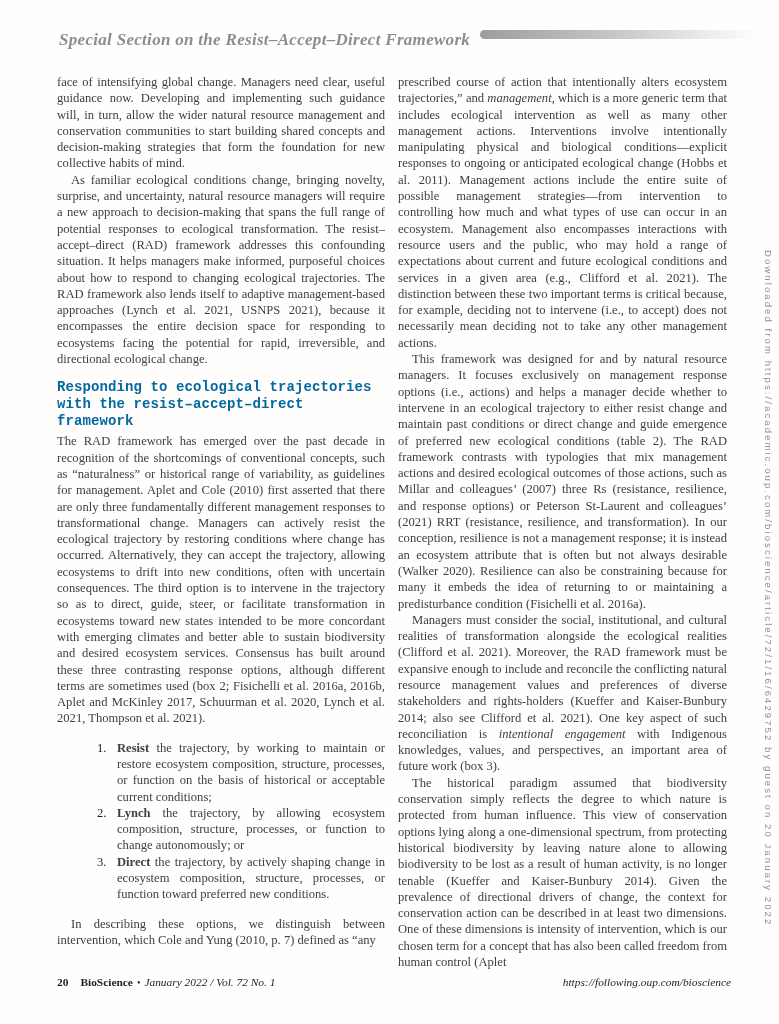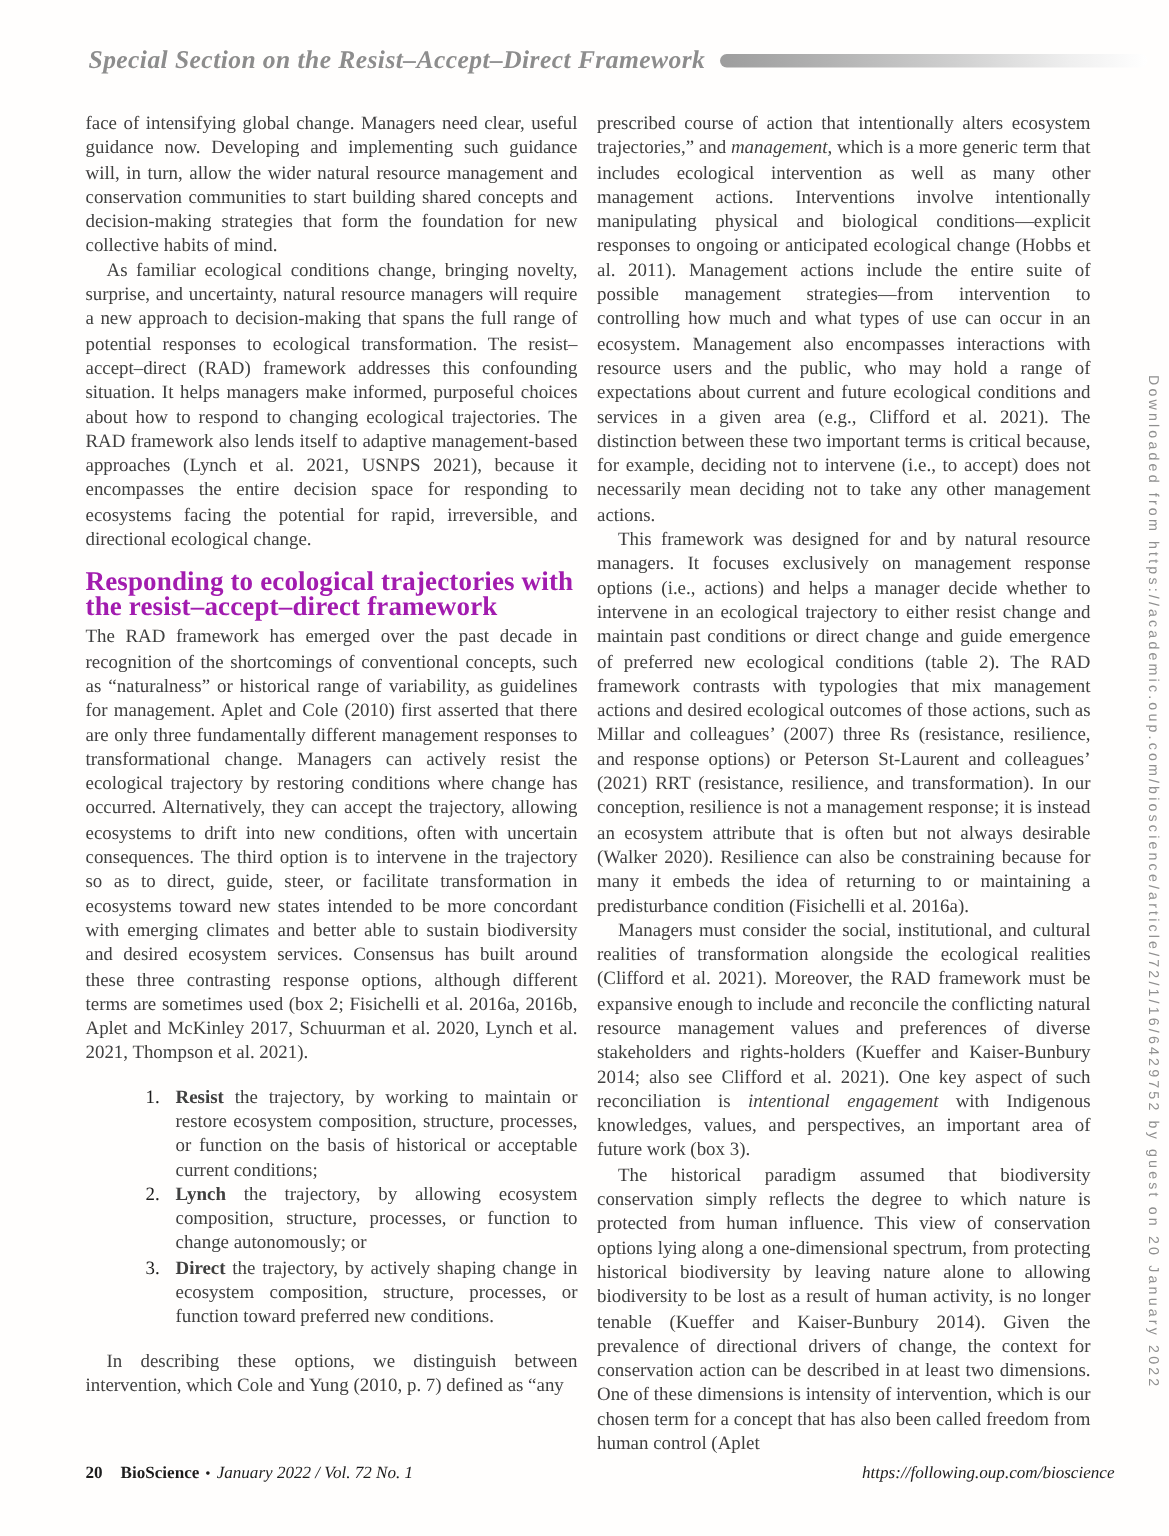--- a/index.html
+++ b/index.html
@@ -1,49 +1,49 @@
 <!DOCTYPE html>
 <html><head>
 <meta charset="utf-8">
 <style>
   html,body{margin:0;padding:0;background:#ffffff;}
   .page{position:relative;width:779px;height:1024px;background:#fffefd;overflow:hidden;
         font-family:"Liberation Serif", serif;}
 
   
-  .hdr{position:absolute;top:30px;left:59px;right:14px;display:flex;align-items:center;}
+  .hdr{position:absolute;top:30px;left:59px;right:14px;display:flex;}
   .section-title{font-family:"Liberation Serif", serif;font-style:italic;font-weight:600;
         font-size:17px;color:#8d8d8d;letter-spacing:.3px;white-space:nowrap;}
   .hbar{flex:1;height:9px;margin-left:10px;border-radius:5px;
         background:linear-gradient(to right,#9d9d9d 0%,#b2b2b2 25%,#cfcfcf 55%,#efefef 82%,#ffffff 100%);}
 
   
   .columns{position:absolute;top:74px;left:57px;width:670px;display:flex;gap:13px;}
   .col{width:328px;}
   .col.right{width:329px;}
   p{margin:0;font-size:12.6px;line-height:16.3px;color:#404040;text-align:justify;}
   .ind{text-indent:14px;}
   i{font-style:italic;}
   b{font-weight:bold;}
-  h2{margin:12px 0 3px 0;font-family:Liberation Serif, serif;font-weight:bold;
-     font-size:18px;line-height:17px;color:#a21caf;letter-spacing:.1px;}
+  h2{margin:12px 0 3px 0;font-family:Liberation Mono, monospace;font-weight:bold;
+     font-size:14px;line-height:17px;color:#0369a1;letter-spacing:.1px;}
 
   
   .rad-list{margin:13px 0 13px 0;padding:0 0 0 40px;list-style:none;}
   .list-item{display:flex;}
   .num{flex:none;width:20px;font-size:12.6px;line-height:16.3px;color:#1d1d1d;}
   .li-text{flex:1;font-size:12.6px;line-height:16.3px;color:#404040;text-align:justify;}
 
   
   .side-note{position:absolute;top:250px;right:5px;writing-mode:vertical-rl;
         font-family:"Liberation Sans", sans-serif;font-size:9.5px;letter-spacing:2.1px;
         color:#8f8f8f;white-space:nowrap;}
 
   
-  .ftr{position:absolute;top:976px;left:57px;right:36px;display:flex;
+  .ftr{position:absolute;top:976px;left:57px;right:48px;display:flex;
        justify-content:space-between;align-items:baseline;
        font-size:11.4px;color:#1d1d1d;text-align:center;}
   .pg{font-weight:bold;margin-right:12px;}
   .jn{font-weight:bold;}
   .dot{margin:0 4px;font-size:10px;color:#1d1d1d;}
   .iss{font-style:italic;}
   .url{font-style:italic;}
 </style>
 </head>
 <body>

